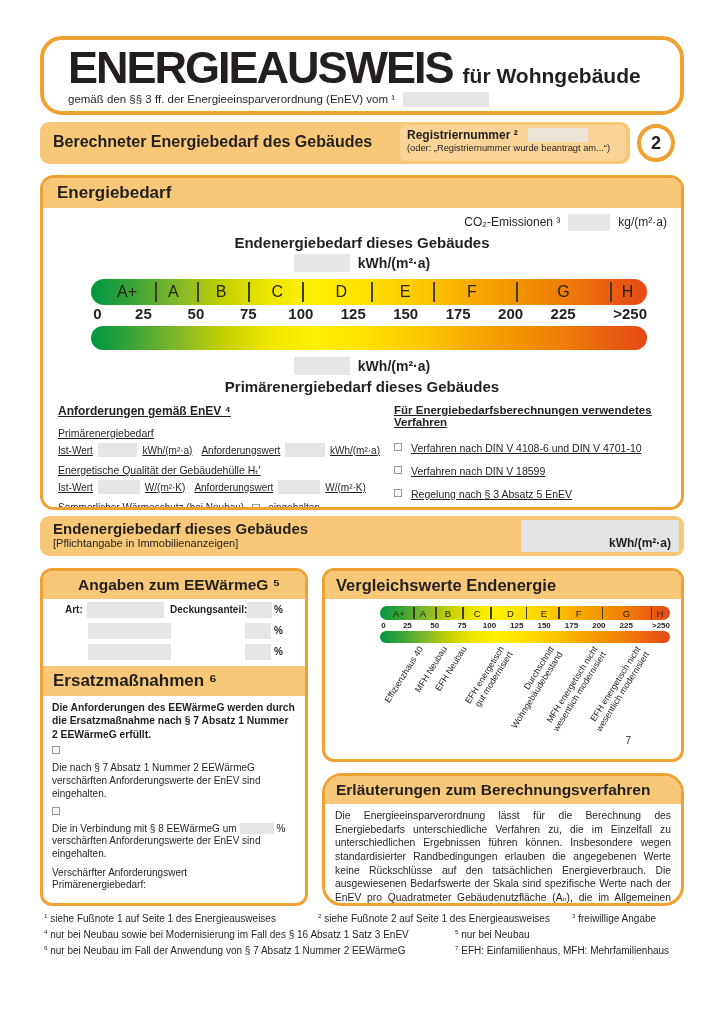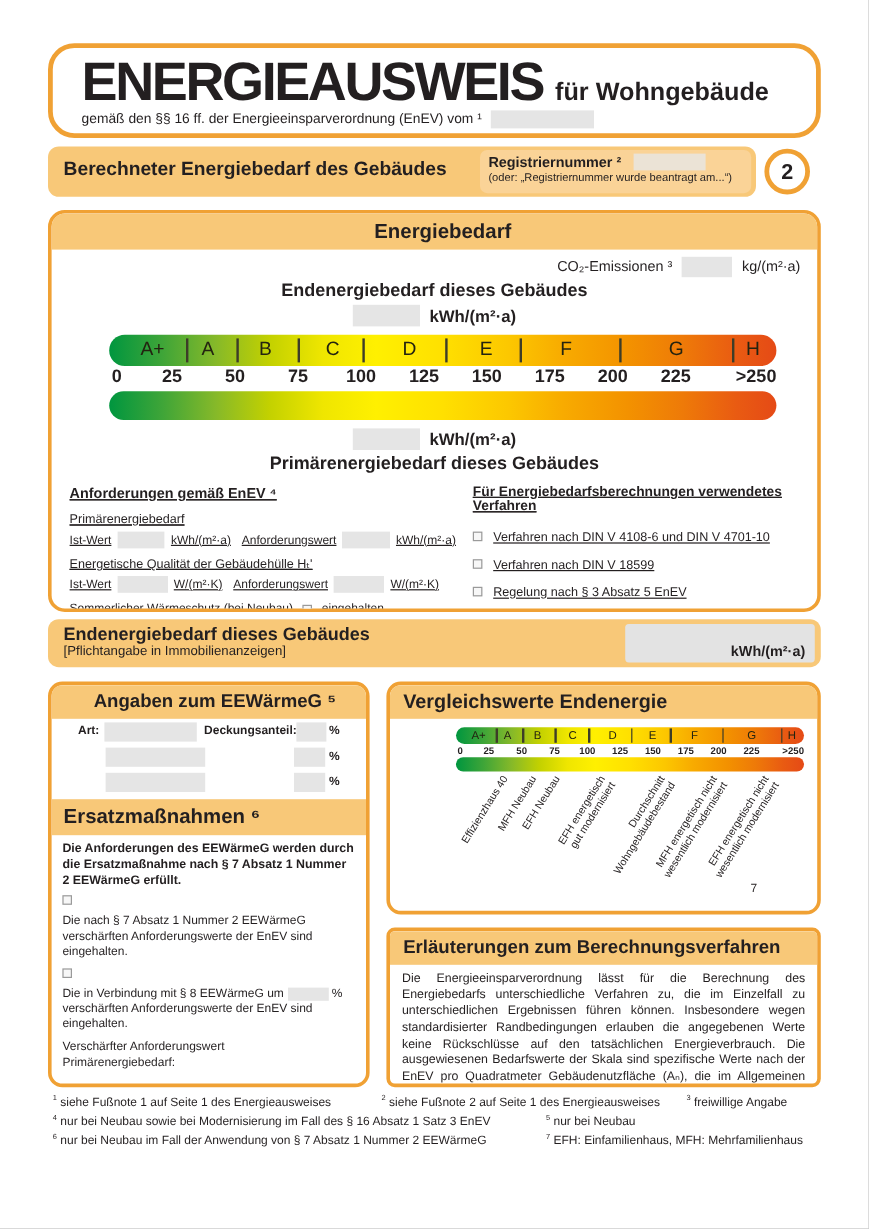--- a/index.html
+++ b/index.html
@@ -28,21 +28,21 @@
   .section-bar-title { position:absolute; left:13px; top:11px; font-size:16px; font-weight:bold; }
   .reg-panel { position:absolute; right:4px; top:3px; width:226px; height:36px; background:#FAD397; border-radius:6px; padding:3px 7px 0 7px; }
   .reg-line1 { display:flex; align-items:center; }
   .reg-label { font-size:12px; font-weight:bold; }
   .reg-field { width:60px; height:14px; background:#EBE3D6; margin-left:10px; }
   .reg-alt { font-size:9.3px; margin-top:1px; white-space:nowrap; }
   .page-circle { position:absolute; left:637px; top:124px; width:38px; height:38px; border:4px solid #F0A134; border-radius:50%; background:#fff; display:flex; align-items:center; justify-content:center; font-size:18px; font-weight:bold; }
 
   
   .main-box { left:40px; top:175px; width:644px; height:335px; }
-  .main-box .hband { height:30px; line-height:30px; font-size:17px; padding-left:14px;text-align:center; }
+  .main-box .hband { height:30px; line-height:30px; font-size:17px; padding-left:14px; }
   .co2-row { text-align:right; font-size:12px; padding-right:14px; margin-top:6px; }
   .co2-row .field { width:42px; height:17px; margin:0 8px; }
   .center-bold { text-align:center; font-weight:bold; }
   .ee-title { font-size:15px; margin-top:3px; }
   .val-row { display:flex; justify-content:center; align-items:center; gap:8px; font-weight:bold; font-size:14px; margin-top:3px; }
   .val-row .field { width:56px; height:18px; }
 
   .scalewrap { position:relative; margin-left:48px; width:556px; }
   .letterbar { position:relative; height:26px; border-radius:13px; }
   .grad { background:linear-gradient(90deg,#00963F 0%,#3FA538 8%,#86B929 16%,#C3D100 24%,#EFE600 32%,#FFF000 40%,#FFE000 50%,#FCC700 60%,#F8AB00 68%,#F39100 78%,#EE7A08 86%,#E95B12 94%,#E54A16 100%); }
@@ -101,21 +101,21 @@
   .mini-tickrow { position:relative; height:11px; font-size:8px; font-weight:bold; }
   .mini-tickrow span { position:absolute; top:1px; transform:translateX(-50%); }
   .mini-tickrow .t-first { transform:none; }
   .mini-tickrow .t-last { transform:translateX(-100%); }
   .mini-plainbar { height:12px; border-radius:6px; }
   .vw-labels { position:relative; margin-left:55px; width:290px; height:108px; }
   .vwl { position:absolute; top:2px; font-size:8.8px; line-height:1.12; white-space:pre; text-align:right; transform-origin:100% 0; transform:rotate(-58deg); }
   .vw-fn { position:absolute; right:50px; bottom:13px; font-size:10px; }
 
   
-  .erl-box { left:322px; top:773px; width:362px; height:133px; border-radius:7px; }
+  .erl-box { left:322px; top:773px; width:362px; height:133px; border-radius:20px; }
   .erl-box .hband { height:28px; line-height:28px; font-size:15.5px; padding-left:11px; }
   .erl-body { padding:5px 10px 0 10px; font-size:10.3px; line-height:1.33; text-align:justify; }
 
   
   .footnotes { position:absolute; left:44px; top:912px; width:640px; font-size:10px; }
   .fn-row { display:flex; height:16px; }
   .fn { white-space:nowrap; }
   .fn-row1 .fn:nth-child(1){ width:274px; } .fn-row1 .fn:nth-child(2){ width:254px; }
   .fn-row23 .fn:nth-child(1){ width:411px; }
 </style>
@@ -123,21 +123,21 @@
 <body>
 
 <div class="page">
 
   <div class="header-box">
     <div class="title-row">
       <span class="main-title">ENERGIEAUSWEIS</span>
       <span class="title-suffix">für Wohngebäude</span>
     </div>
     <div class="law-line">
-      <span>gemäß den §§ 16 ff. der Energieeinsparverordnung (EnEV) vom ¹</span><span class="field"></span>
+      <span>gemäß den §§ 3 ff. der Energieeinsparverordnung (EnEV) vom ¹</span><span class="field"></span>
     </div>
   </div>
 
   <div class="section-bar">
     <div class="section-bar-title">Berechneter Energiebedarf des Gebäudes</div>
     <div class="reg-panel">
       <div class="reg-line1">
         <span class="reg-label">Registriernummer ²</span>
         <span class="reg-field field"></span>
       </div>

